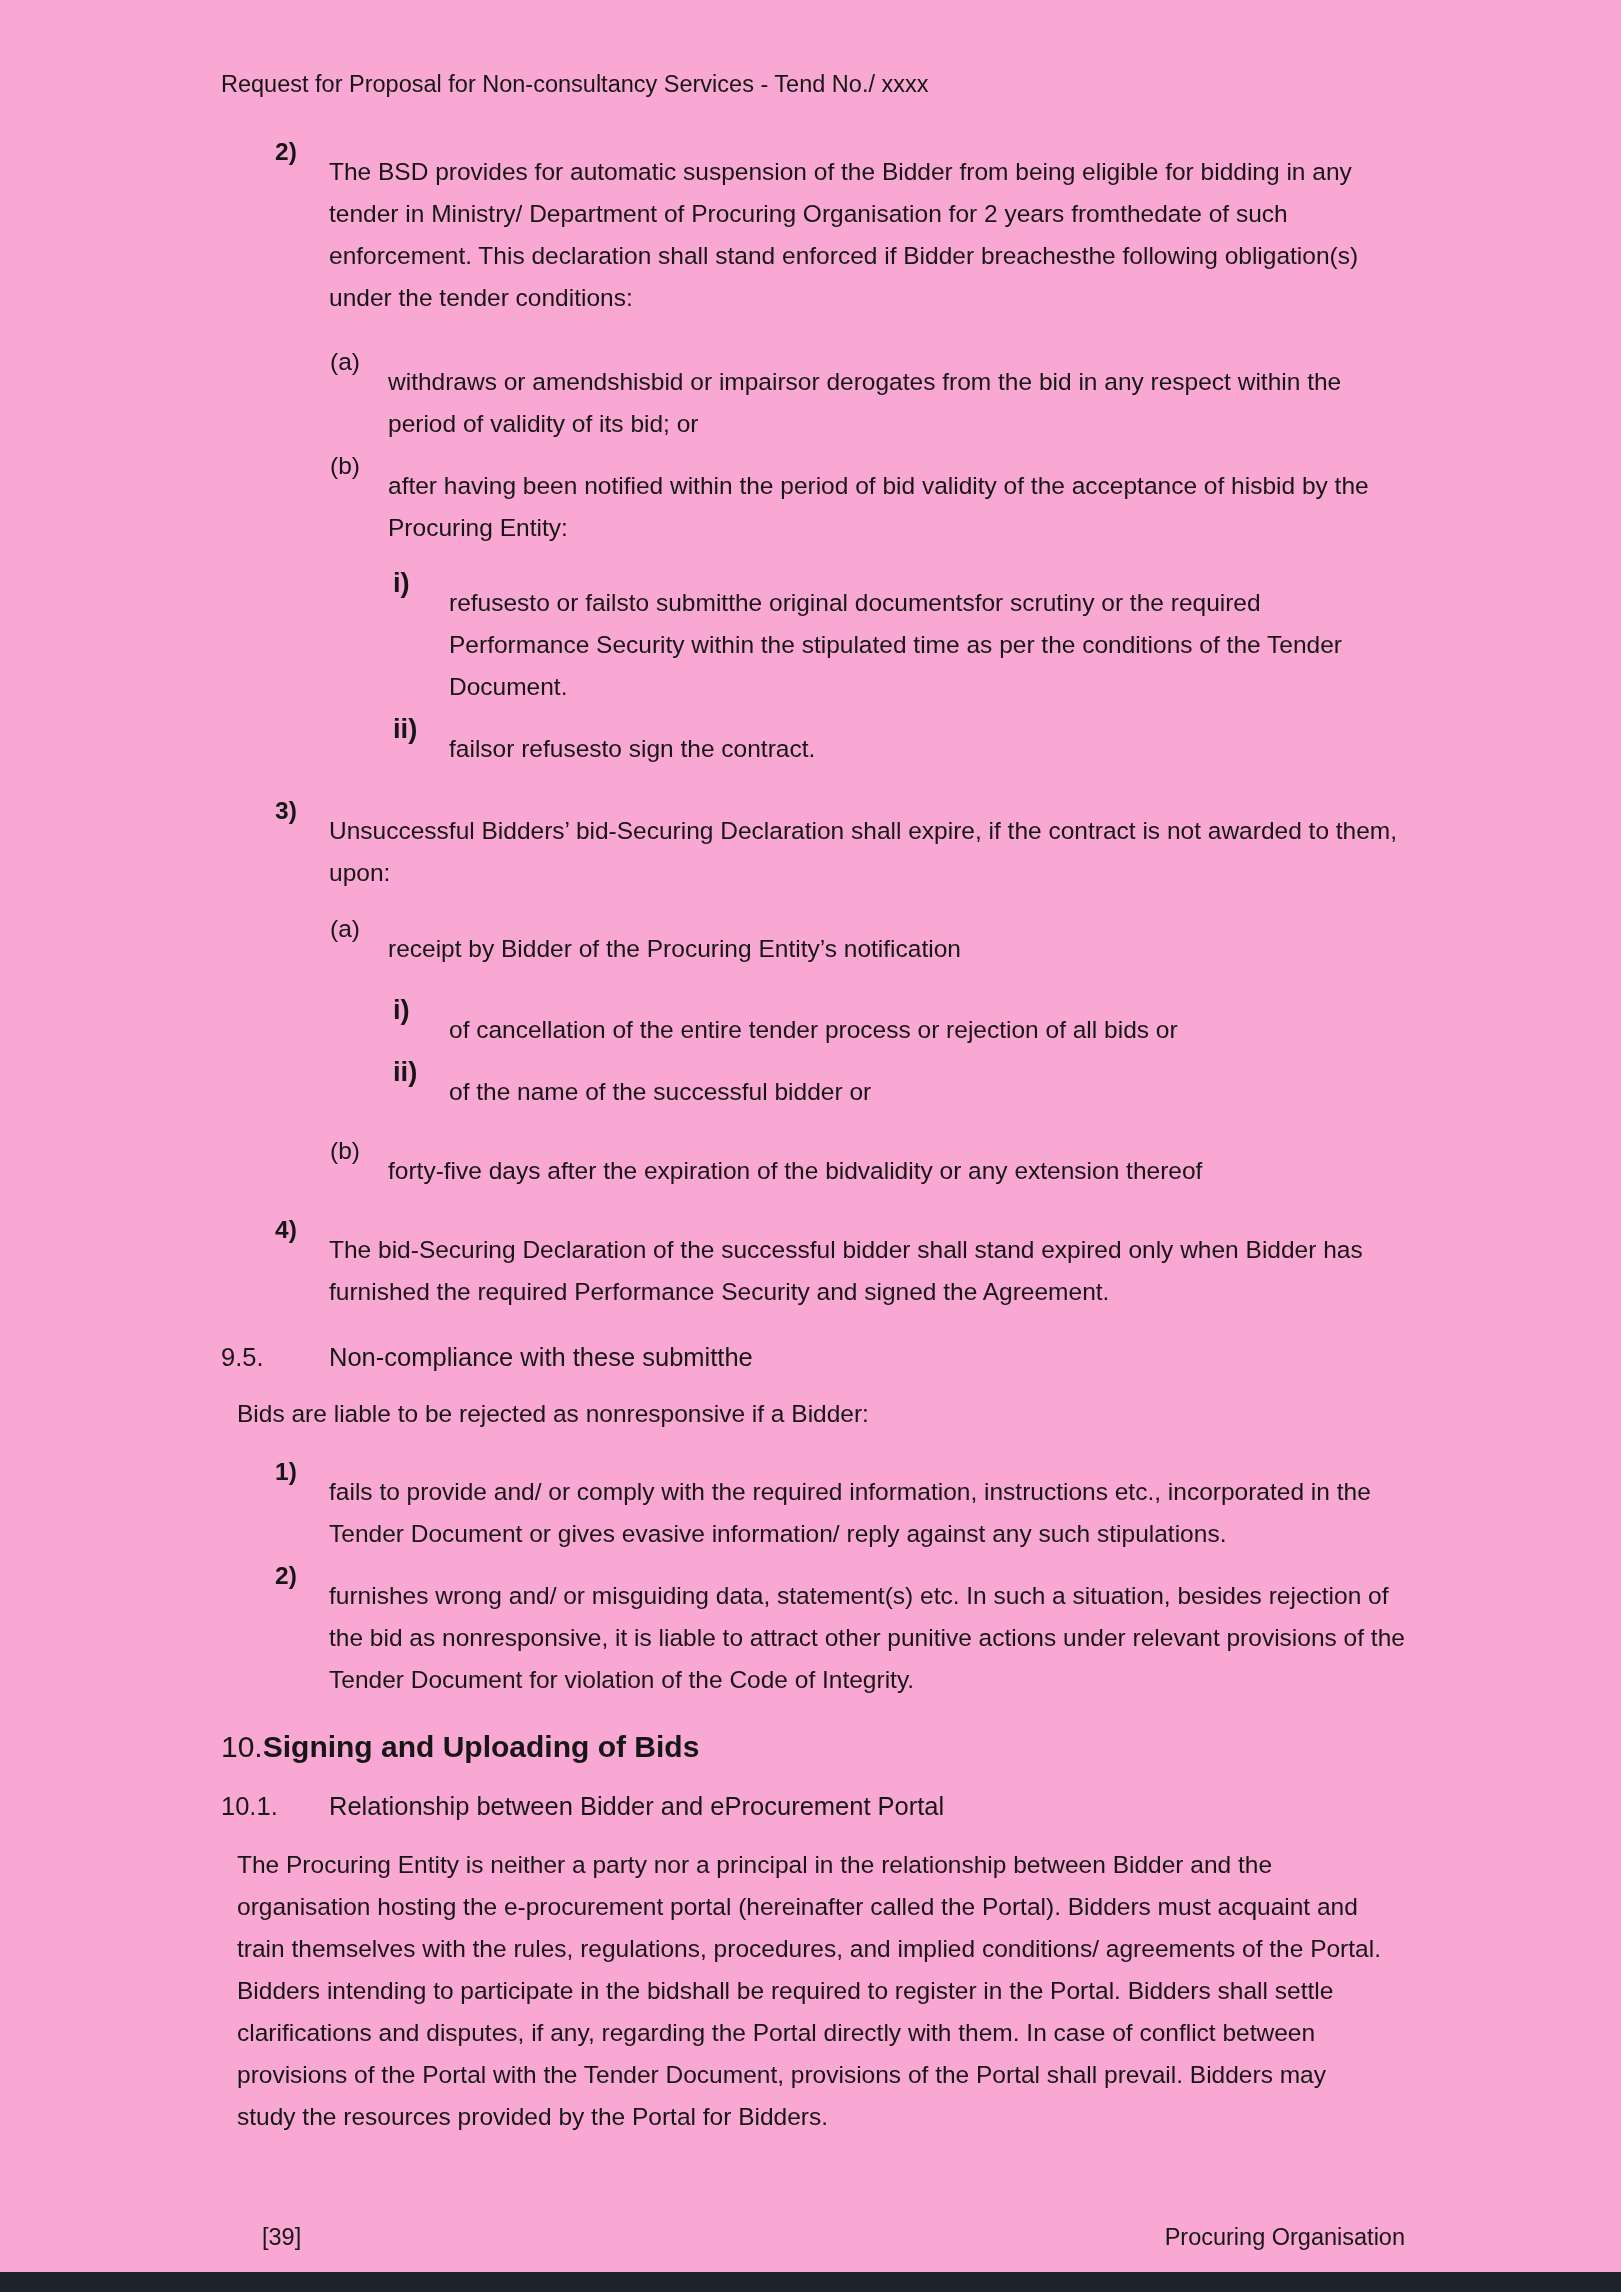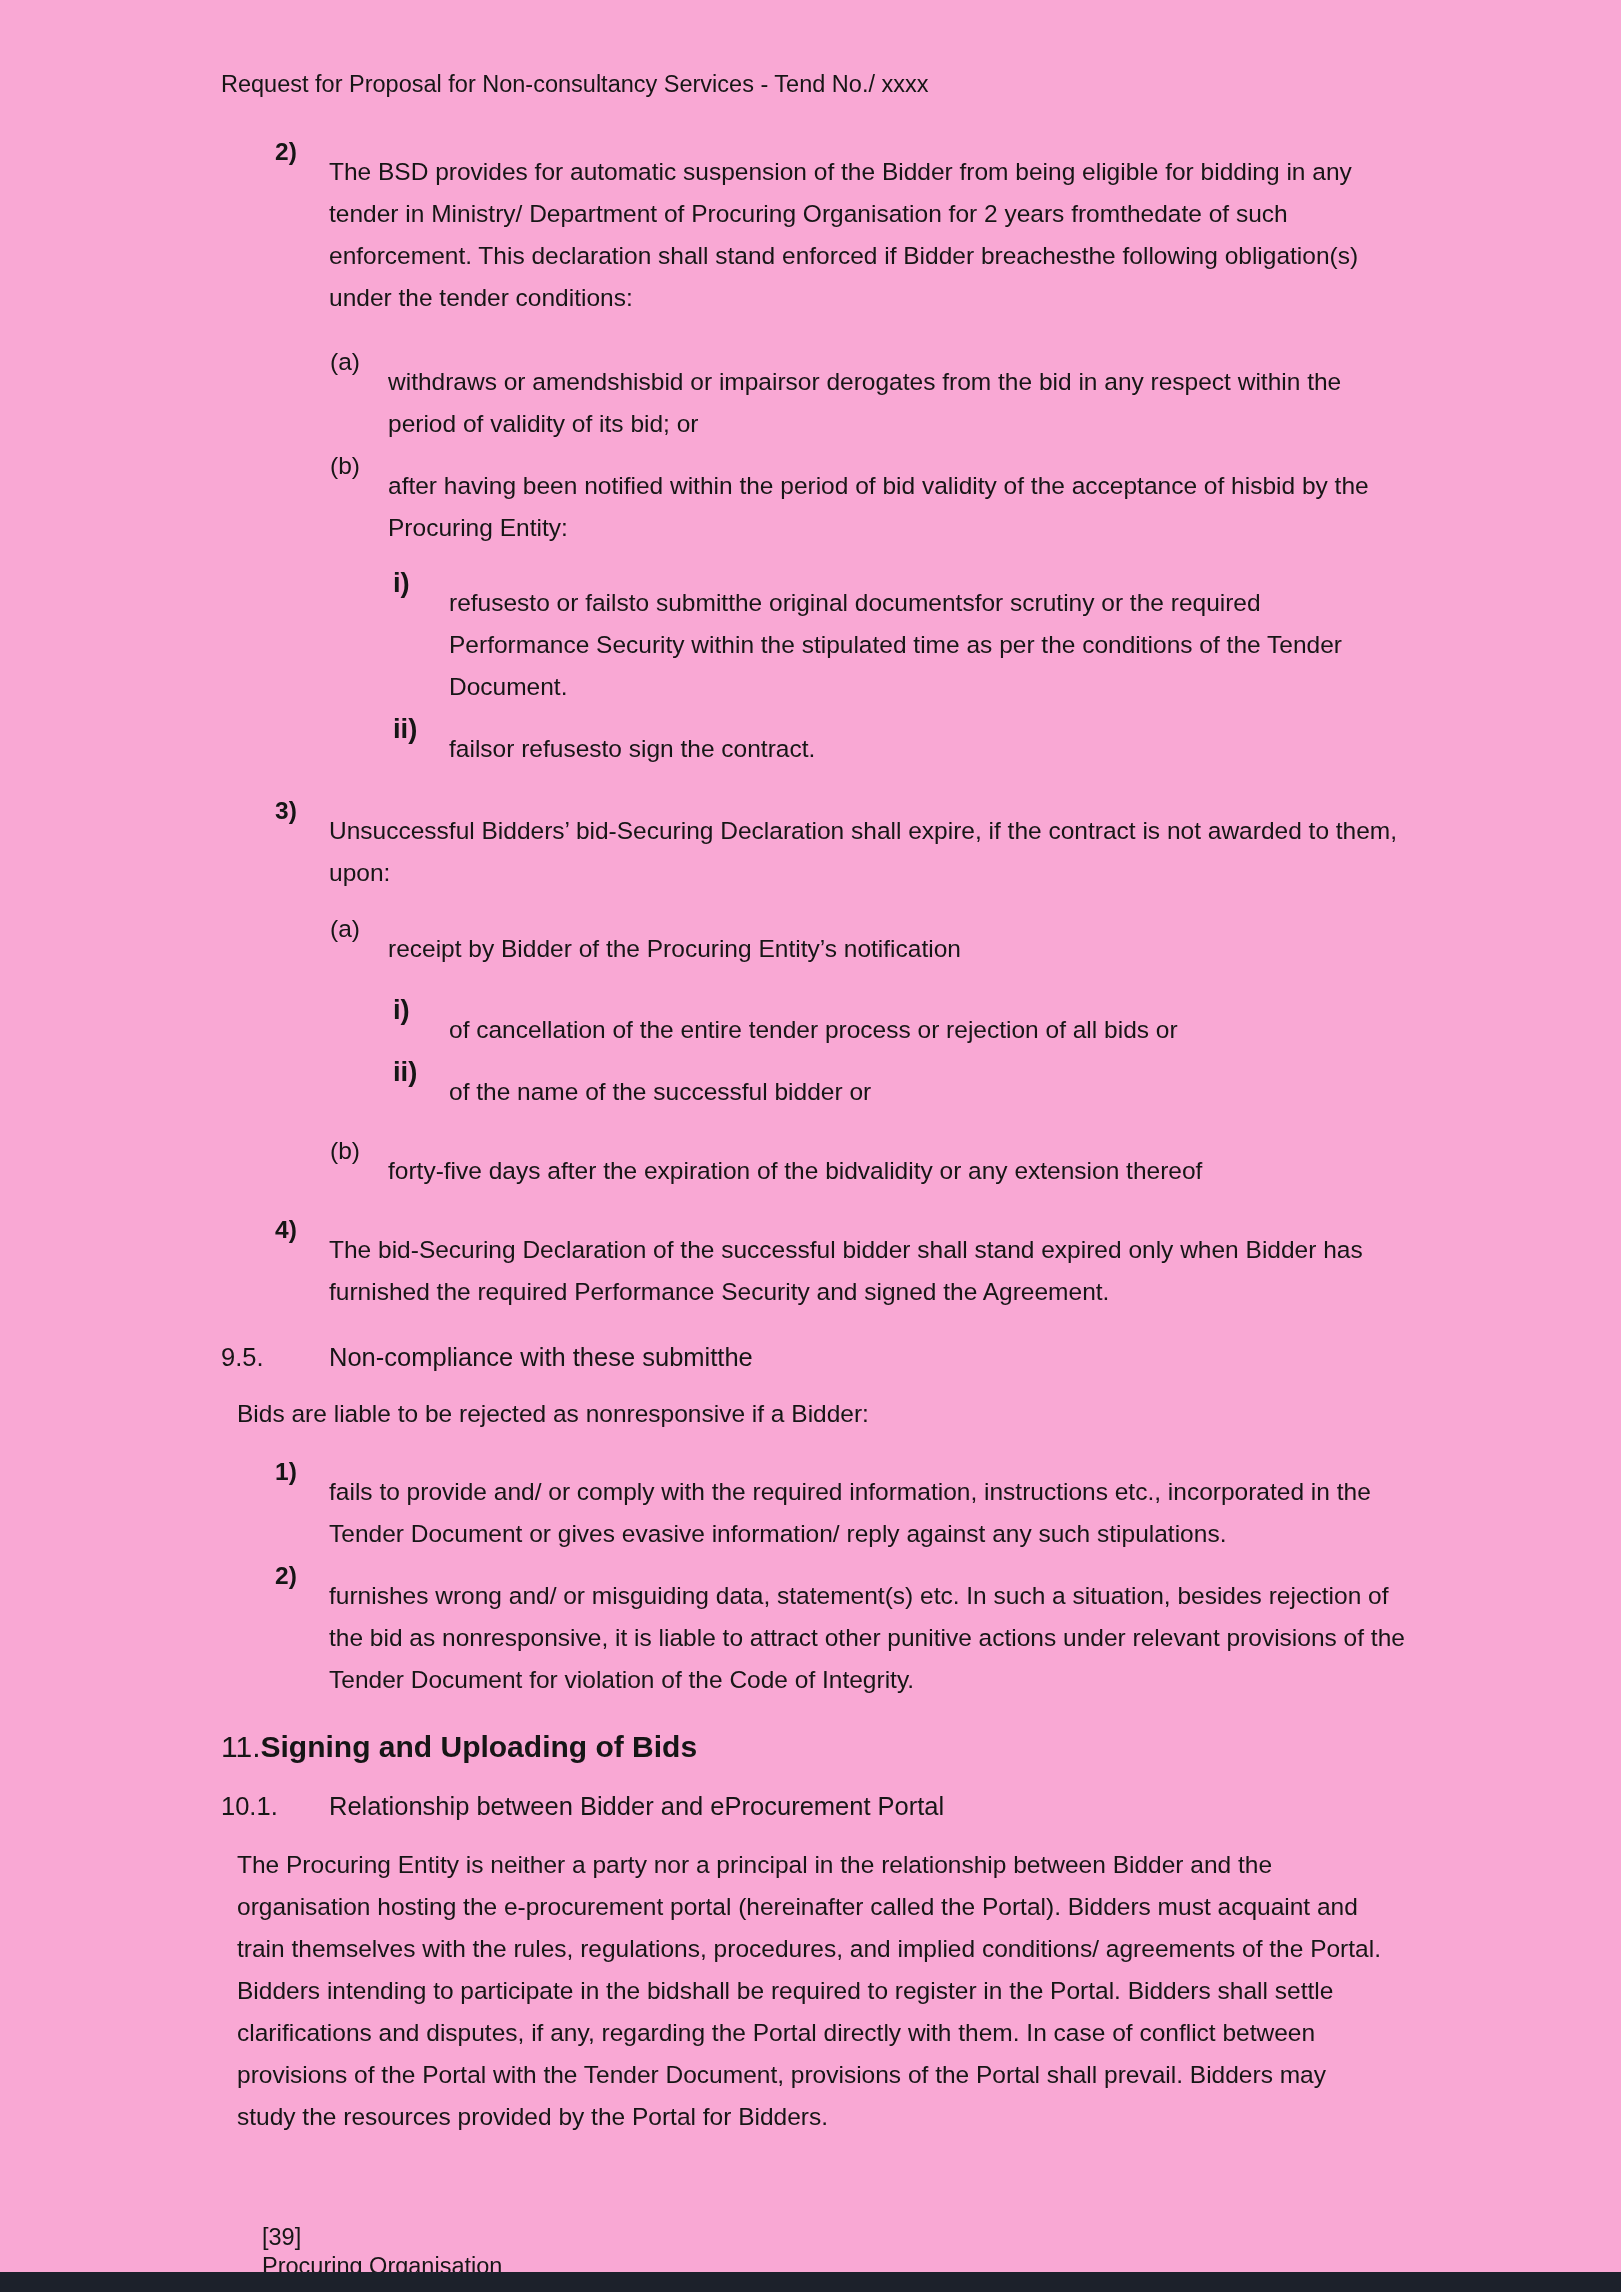--- a/index.html
+++ b/index.html
@@ -42,21 +42,21 @@
   .mt14 { margin-top: 13.7px; }
   .mt16 { margin-top: 15.7px; }
   .mt17 { margin-top: 16.7px; }
   .mt20 { margin-top: 19.6px; }
   .mt22 { margin-top: 21.6px; }
   .mt24 { margin-top: 23.5px; }
 
   .doc-footer {
     position: absolute; top: 2223px; left: 221px; width: 1184px;
     display: flex; justify-content: space-between; align-items: baseline;
-    font-size: 23.5px; line-height: 29px; flex-direction: column;
+    font-size: 23.5px; line-height: 29px;
   }
   .footer-left { margin-left: 41px; }
 
   .bottom-bar {
     position: absolute; left: 0; right: 0; bottom: 0; height: 20.6px;
   }
 </style>
 </head>
 <body>
 
@@ -134,21 +134,21 @@
       <span class="marker">1)</span>
       <span class="txt">fails to provide and/ or comply with the required information, instructions etc., incorporated in the Tender Document or gives evasive information/ reply against any such stipulations.</span>
     </div>
 
     <div class="li lvl1">
       <span class="marker">2)</span>
       <span class="txt">furnishes wrong and/ or misguiding data, statement(s) etc. In such a situation, besides rejection of the bid as nonresponsive, it is liable to attract other punitive actions under relevant provisions of the Tender Document for violation of the Code of Integrity.</span>
     </div>
 
     <div class="h-main mt22">
-      <span class="h-num">11.</span><span class="h-title">Signing and Uploading of Bids</span>
+      <span class="h-num">10.</span><span class="h-title">Signing and Uploading of Bids</span>
     </div>
 
     <div class="h-sub mt14">
       <span class="h-num">10.1.</span>
       <span class="h-title">Relationship between Bidder and eProcurement Portal</span>
     </div>
 
     <p class="para mt16">The Procuring Entity is neither a party nor a principal in the relationship between Bidder and the organisation hosting the e-procurement portal (hereinafter called the Portal). Bidders must acquaint and train themselves with the rules, regulations, procedures, and implied conditions/ agreements of the Portal. Bidders intending to participate in the bidshall be required to register in the Portal. Bidders shall settle clarifications and disputes, if any, regarding the Portal directly with them. In case of conflict between provisions of the Portal with the Tender Document, provisions of the Portal shall prevail. Bidders may study the resources provided by the Portal for Bidders.</p>
 
   </div>

